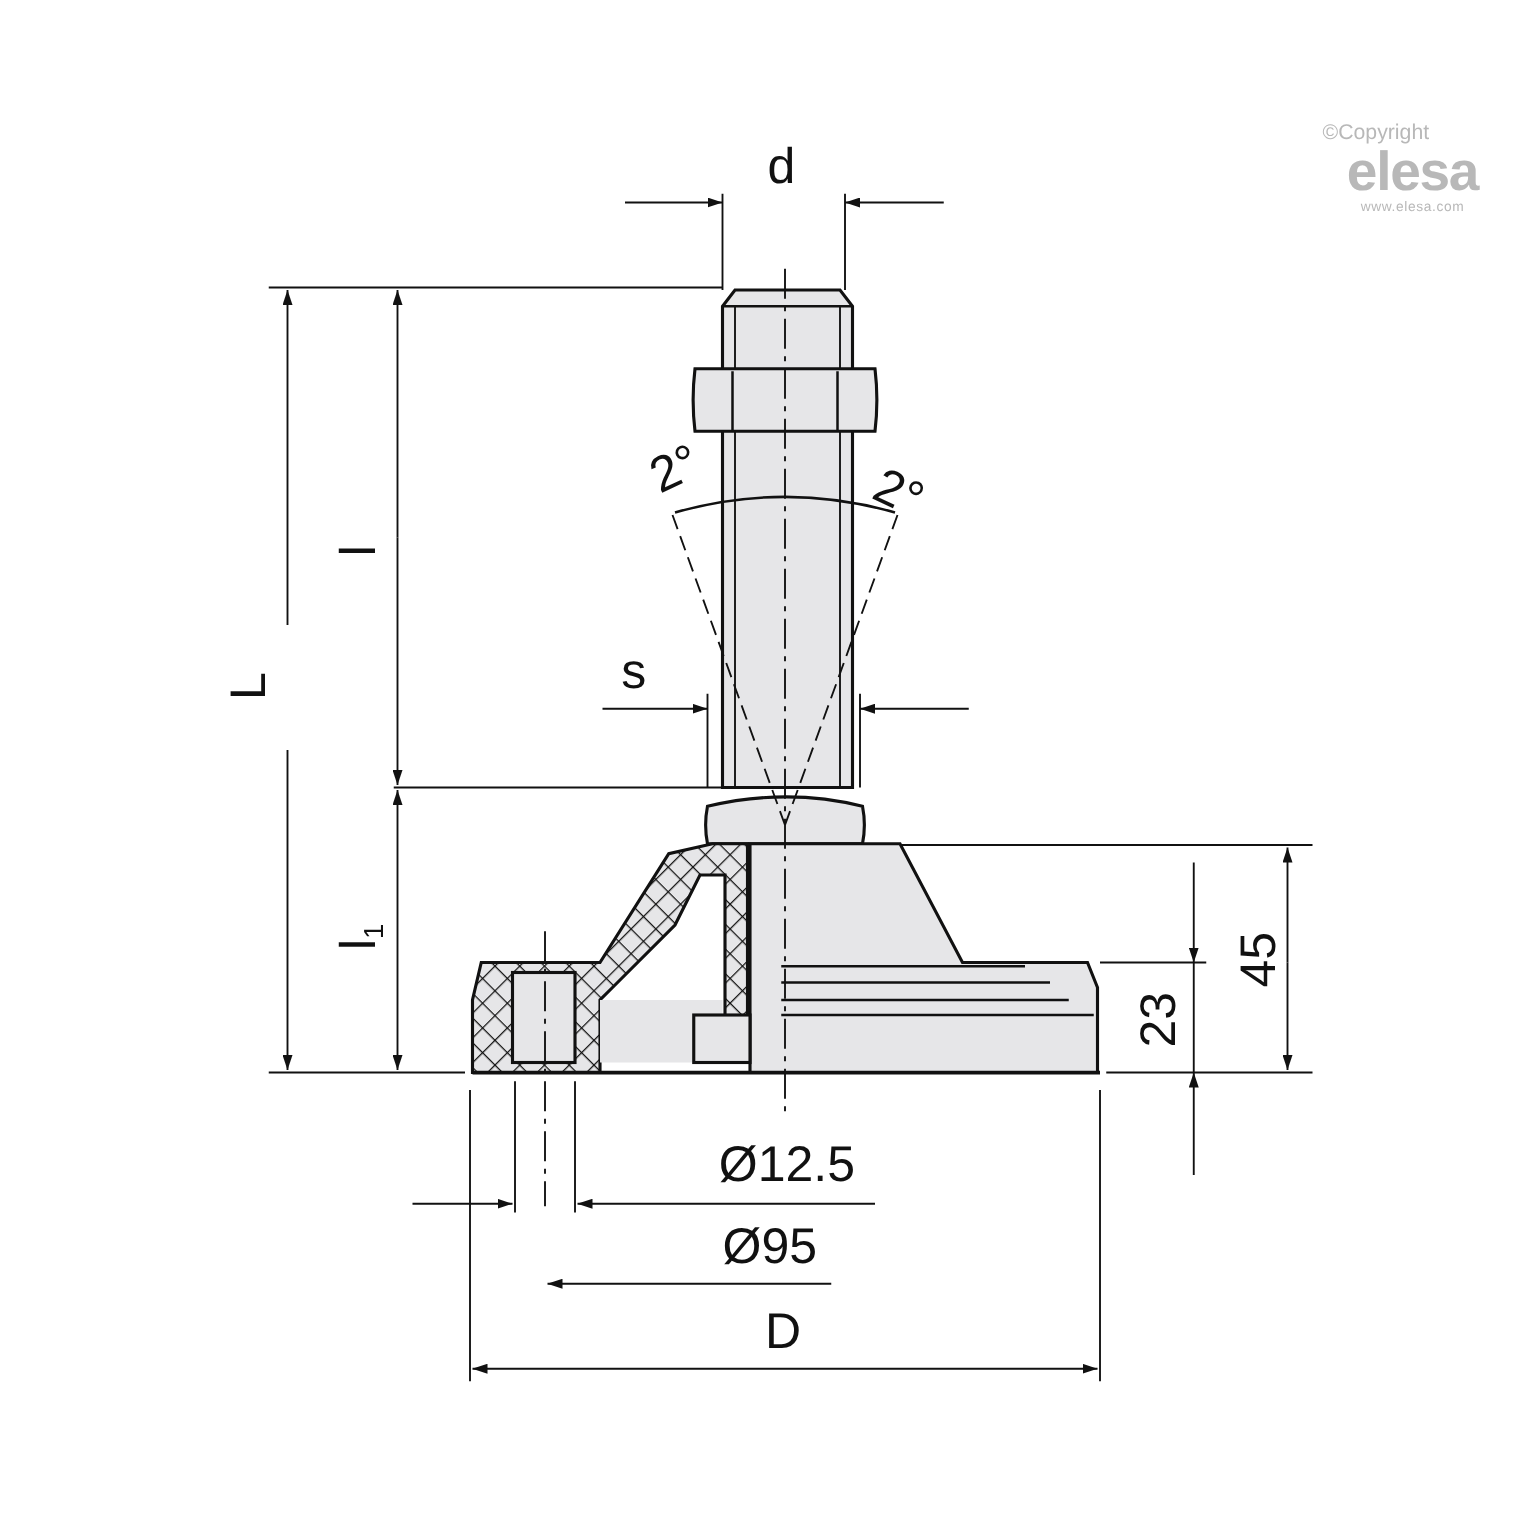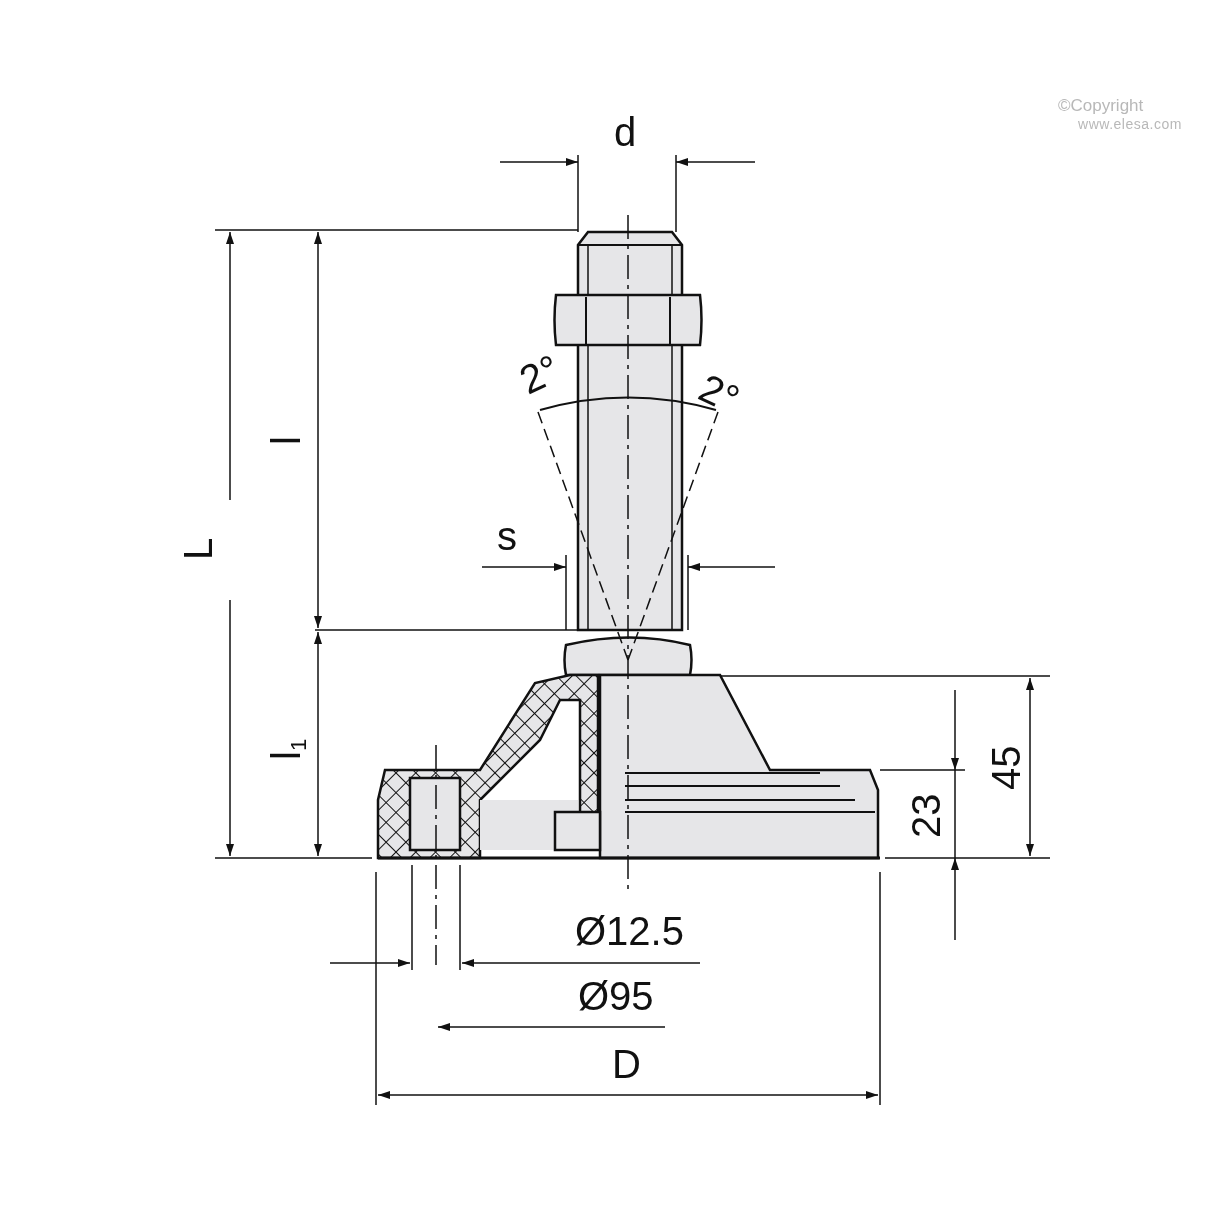--- a/index.html
+++ b/index.html
@@ -1,28 +1,29 @@
 <!DOCTYPE html>
 <html><head>
 <meta charset="utf-8">
 <style>
   html, body { margin: 0; padding: 0; background: #ffffff; }
   body { width: 1214px; height: 1214px; position: relative; overflow: hidden; font-family: "Liberation Sans", sans-serif; }
   #drawing { position: absolute; left: 0; top: 0; }
   .watermark { position: absolute; left: 1050px; top: 96px; width: 160px; text-align: center; color: #b8b8b8; }
   .wm-copy { font-size: 17px; text-align: left; padding-left: 8px; }
   .wm-logo { font-size: 44px; font-weight: bold; letter-spacing: -1px; line-height: 44px; }
-  .wm-url { font-size: 14px; letter-spacing: 0.5px; }
+  .wm-url { font-size: 11px; letter-spacing: 0.5px; }
   .lbl { font-family: "Liberation Sans", sans-serif; fill: #111; }
 </style>
 </head>
 <body>
 
 <div class="watermark">
   <div class="wm-copy">©Copyright</div>
+  <div class="wm-logo">elesa</div>
   <div class="wm-url">www.elesa.com</div>
 </div>
 
 <svg id="drawing" width="1214" height="1214" viewBox="0 0 1214 1214" xmlns="http://www.w3.org/2000/svg">
   <defs>
     <pattern id="hatch" width="14" height="14" patternUnits="userSpaceOnUse" patternTransform="rotate(45)">
       <rect width="14" height="14" fill="#e6e6e8"></rect>
       <line x1="0" y1="0" x2="0" y2="14" stroke="#111" stroke-width="2"></line>
       <line x1="0" y1="0" x2="14" y2="0" stroke="#111" stroke-width="2"></line>
     </pattern>

